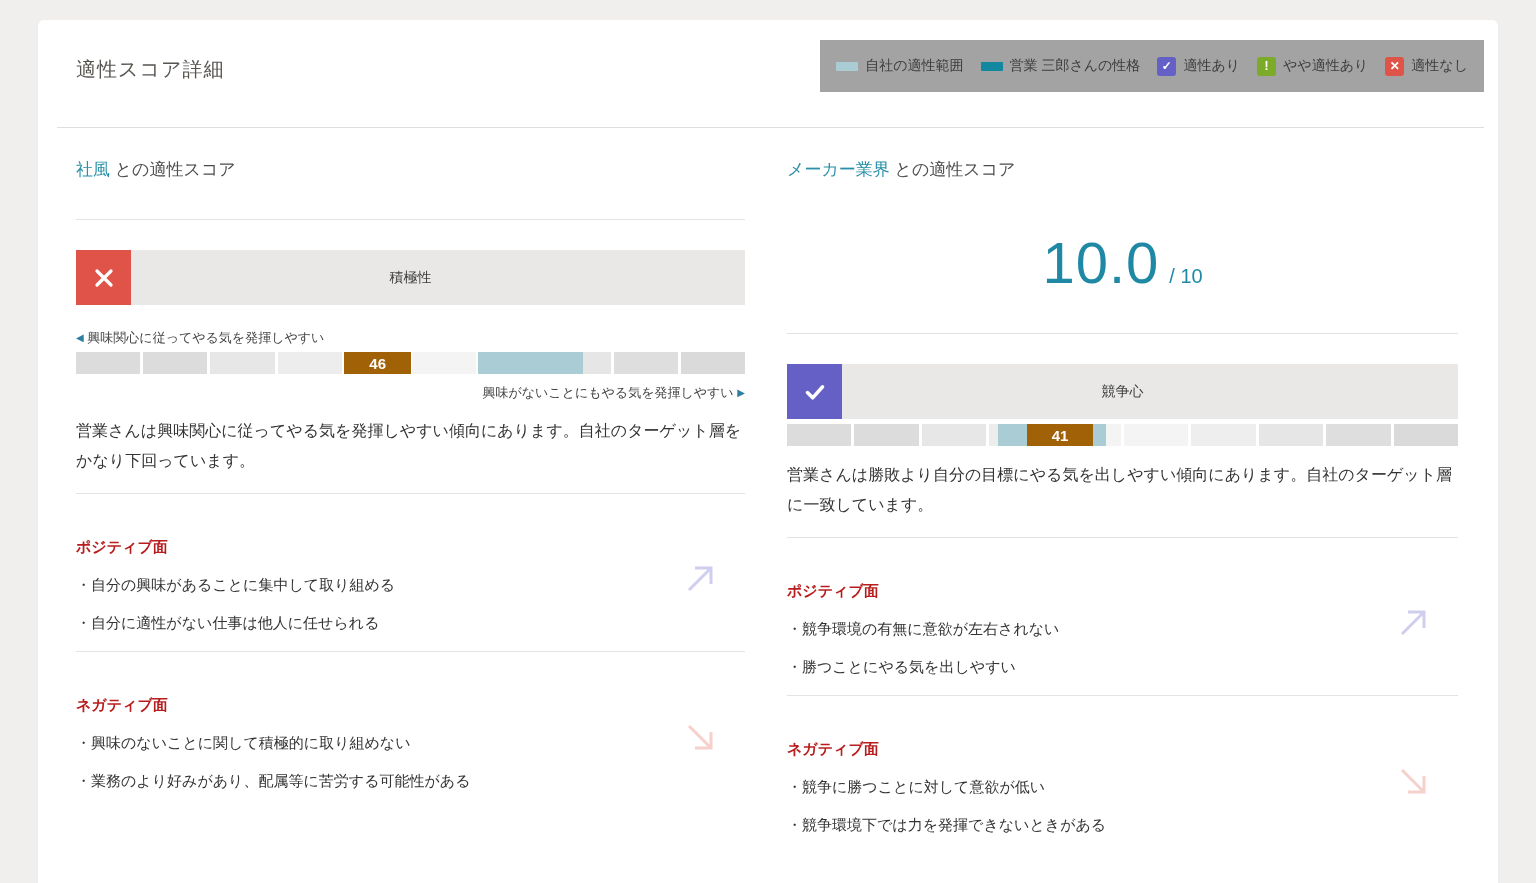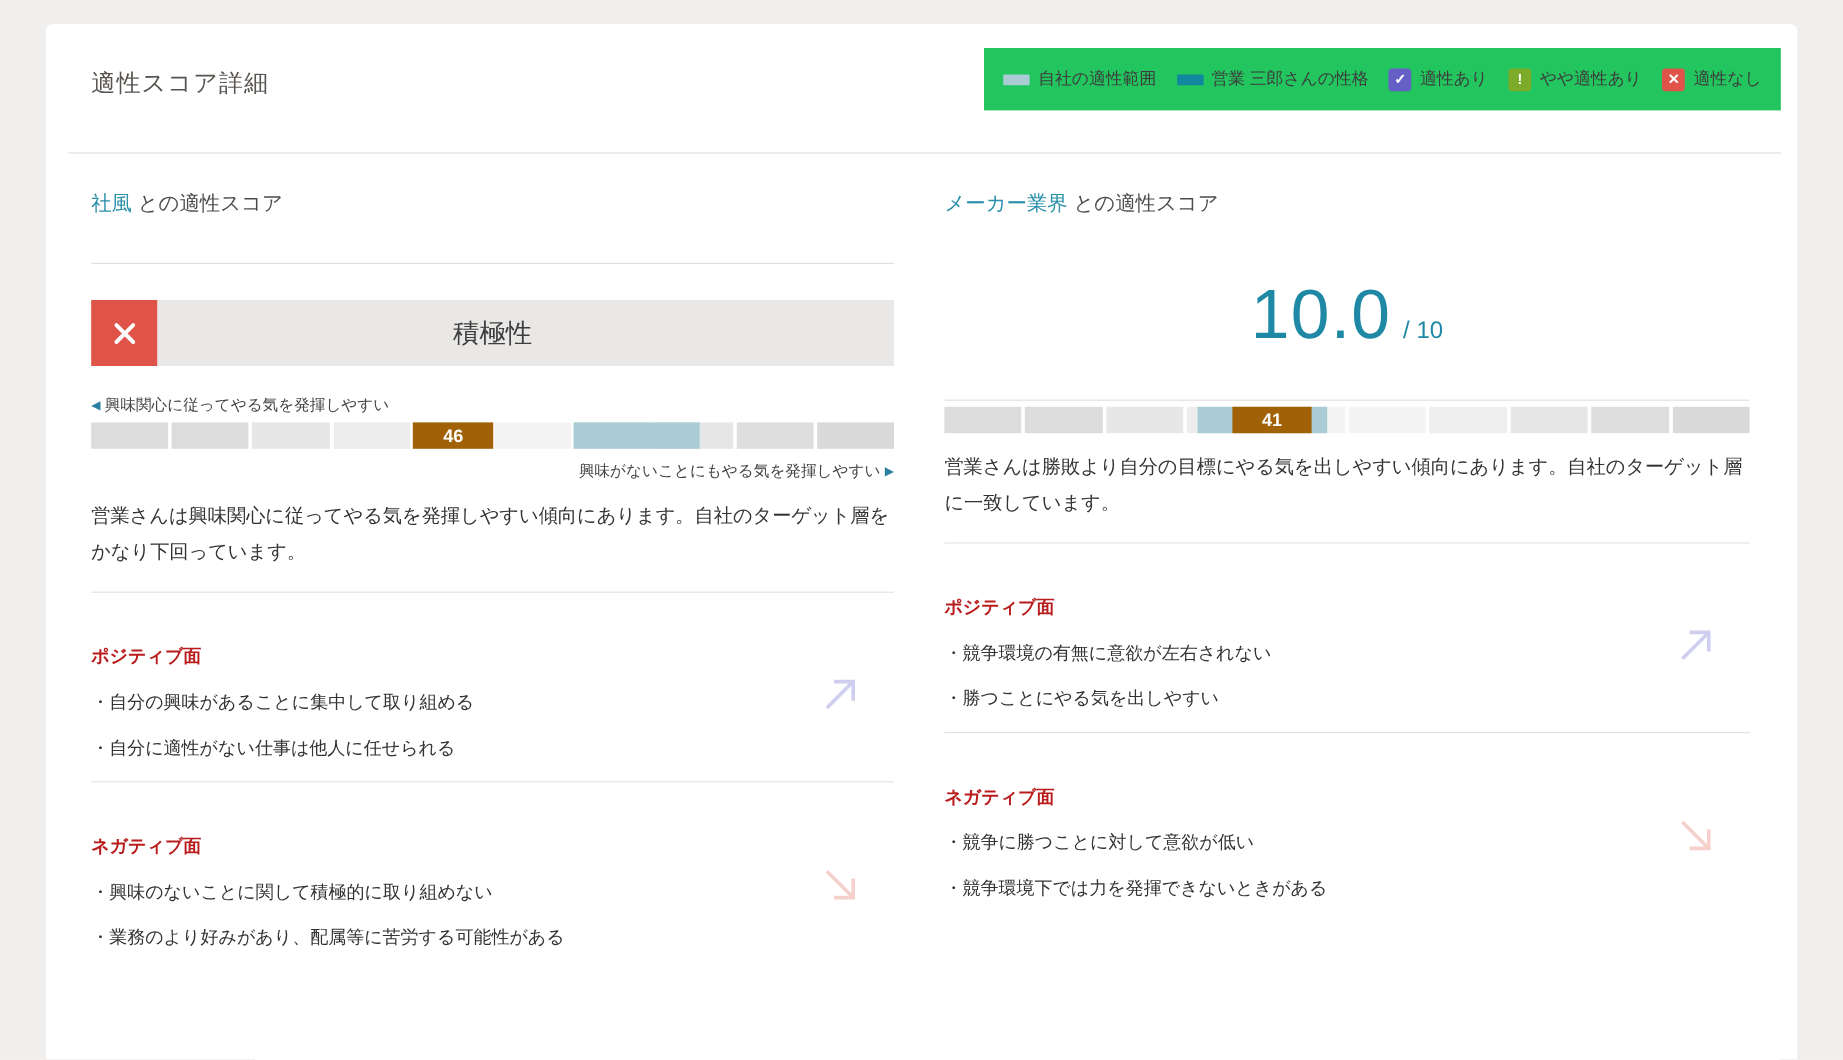--- a/index.html
+++ b/index.html
@@ -10,21 +10,21 @@
     font-family:"Liberation Sans", sans-serif;
   }
   .card {
     position:absolute; left:38px; top:20px; width:1460px; height:920px;
     background:#ffffff; border-radius:6px;
     box-shadow:0 1px 2px rgba(0,0,0,0.04);
   }
   
   .card-header { display:flex; justify-content:space-between; align-items:flex-start; padding:20px 14px 0 38px; }
   .page-title { margin-top:16px; font-size:20px; color:#585450; letter-spacing:1px; }
-  .legend { background:#22c55e; height:52px; display:flex; align-items:center; padding:0 16px; gap:17px; }
+  .legend { background:#a3a3a3; height:52px; display:flex; align-items:center; padding:0 16px; gap:17px; }
   .legend-item { display:flex; align-items:center; gap:7px; font-size:14px; color:#3d3d3d; white-space:nowrap; }
   .swatch { width:22px; height:9px; border-radius:1px; }
   .swatch--lightblue { background:#a9ccd5; }
   .swatch--teal { background:#1187a0; }
   .mini-badge { width:19px; height:19px; border-radius:3px; color:#fff; display:flex; align-items:center; justify-content:center; font-size:12px; font-weight:bold; line-height:1; }
   .mini-badge--check { background:#6560c5; }
   .mini-badge--warn { background:#7cab29; }
   .mini-badge--x { background:#df5349; }
   .header-divider { border:none; border-top:1px solid #e0dedc; margin:35px 14px 0 19px; }
 
@@ -39,21 +39,21 @@
   .score-row { text-align:center; margin-top:48px; color:#1f89a5; height:66px; }
   .score-value { font-size:58px; letter-spacing:1px; }
   .score-max { font-size:20px; margin-left:10px; }
   .score-divider { border:none; border-top:1px solid #e2e2e2; margin-top:38px; }
 
   
   .trait-header { position:relative; margin-top:30px; height:55px; background:#e9e8e7; }
   .trait-badge { position:absolute; left:0; top:0; width:55px; height:55px; display:flex; align-items:center; justify-content:center; }
   .trait-badge--x { background:#df5349; }
   .trait-badge--check { background:#6560c5; }
-  .trait-name { position:absolute; inset:0; display:flex; align-items:center; justify-content:center; font-size:22px; color:#3e3e3e; }
+  .trait-name { position:absolute; inset:0; display:flex; align-items:center; justify-content:center; font-size:14px; color:#3e3e3e; }
 
   
   .axis-label { font-size:13px; color:#444; }
   .axis-label--low { margin-top:24px; }
   .axis-label--high { margin-top:10px; text-align:right; }
   .tri { color:#2b7fa0; font-size:10px; vertical-align:1px; }
   .bar { position:relative; height:22px; margin-top:5px; }
   .bar-track { display:flex; gap:3px; height:100%; }
   .bar-seg { flex:1; }
   .bar-range { position:absolute; top:0; height:100%; background:#a9ccd5; }
@@ -170,20 +170,28 @@
 
       <div class="panel panel--right">
         <div class="panel-title">
           <span class="panel-target">メーカー業界</span><span> との適性スコア</span>
         </div>
         <div class="score-row">
           <span class="score-value">10.0</span><span class="score-max">/ 10</span>
         </div>
         <hr class="score-divider">
 
+        <div class="trait-header">
+          <div class="trait-badge trait-badge--check">
+            <svg width="28" height="28" viewBox="0 0 24 24">
+              <path d="M5.5 12.5 L10 17 L18.5 7.5" stroke="#ffffff" stroke-width="3" stroke-linecap="round" stroke-linejoin="round" fill="none"></path>
+            </svg>
+          </div>
+          <div class="trait-name">競争心</div>
+        </div>
 
         <div class="bar">
             <div class="bar-track">
               <div class="bar-seg" style="background: rgb(220, 220, 220);"></div>
               <div class="bar-seg" style="background: rgb(220, 220, 220);"></div>
               <div class="bar-seg" style="background: rgb(231, 231, 231);"></div>
               <div class="bar-seg" style="background: rgb(237, 237, 237);"></div>
               <div class="bar-seg" style="background: rgb(244, 244, 244);"></div>
               <div class="bar-seg" style="background: rgb(244, 244, 244);"></div>
               <div class="bar-seg" style="background: rgb(238, 238, 238);"></div>

